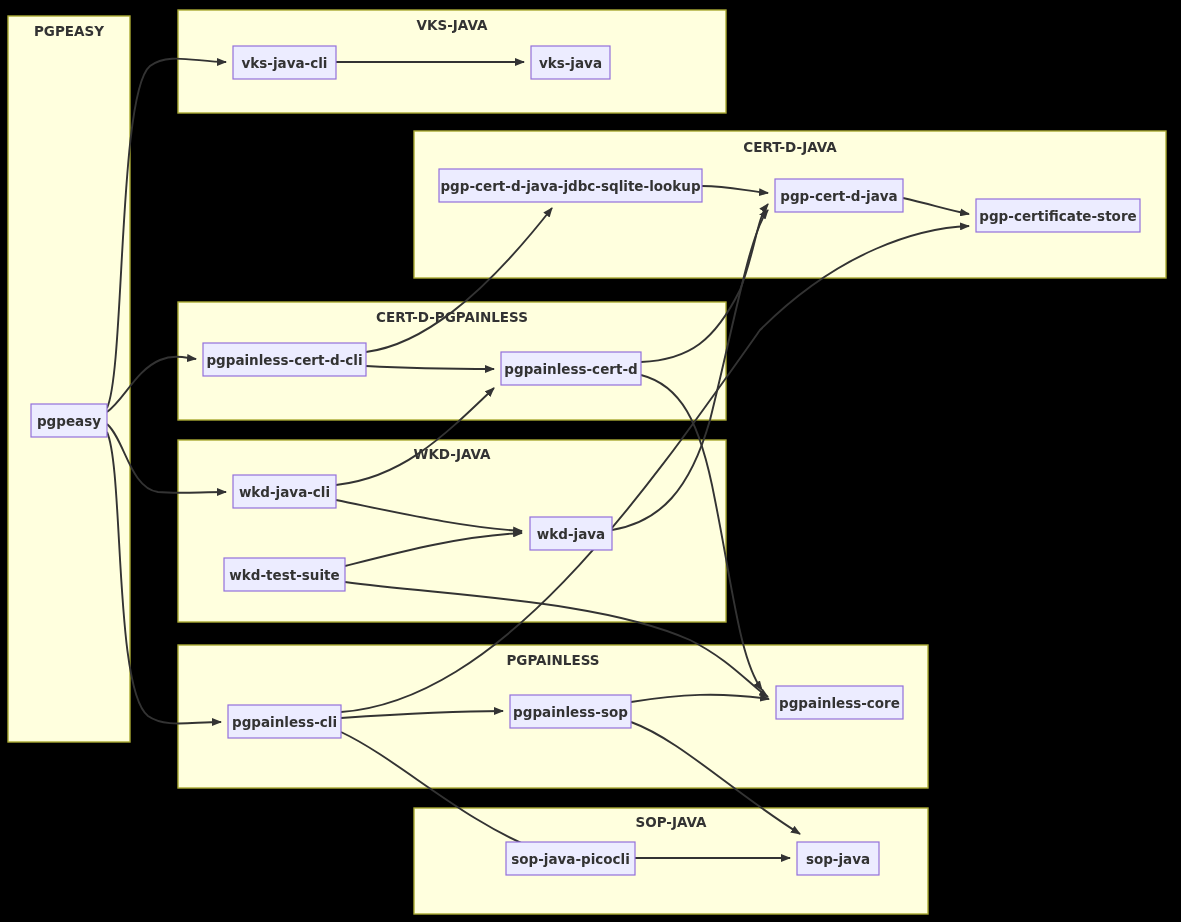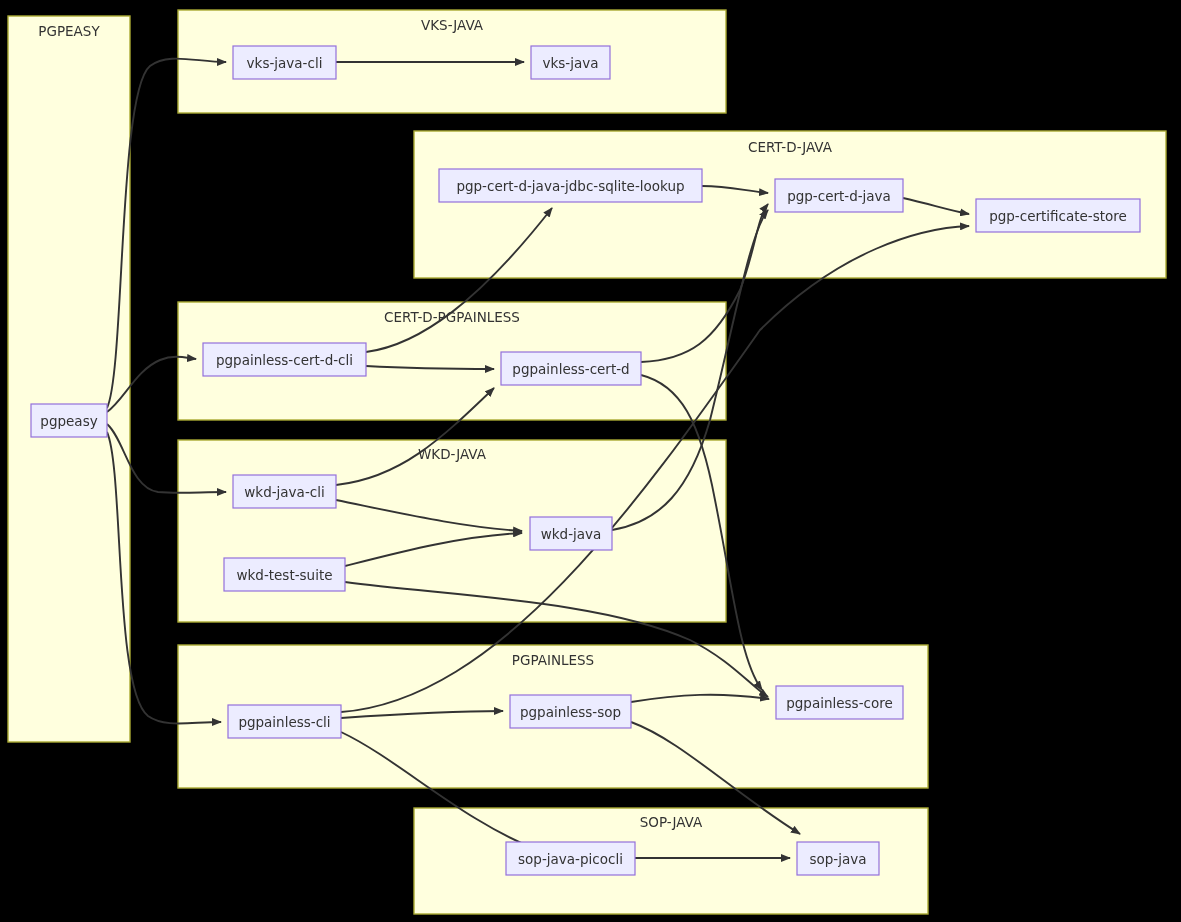--- a/index.html
+++ b/index.html
@@ -7,20 +7,21 @@
     padding: 0;
     background: #000000;
   }
   #diagram-root {
     position: relative;
     width: 1181px;
     height: 922px;
     background: #000000;
     font-family: "DejaVu Sans", "Liberation Sans", sans-serif;
     overflow: hidden;
+    font-weight: bold;
   }
   svg#graph {
     display: block;
     width: 1181px;
     height: 922px;
   }
   .cluster-rect {
     fill: #ffffde;
     stroke: #aaaa33;
     stroke-width: 1.4px;

